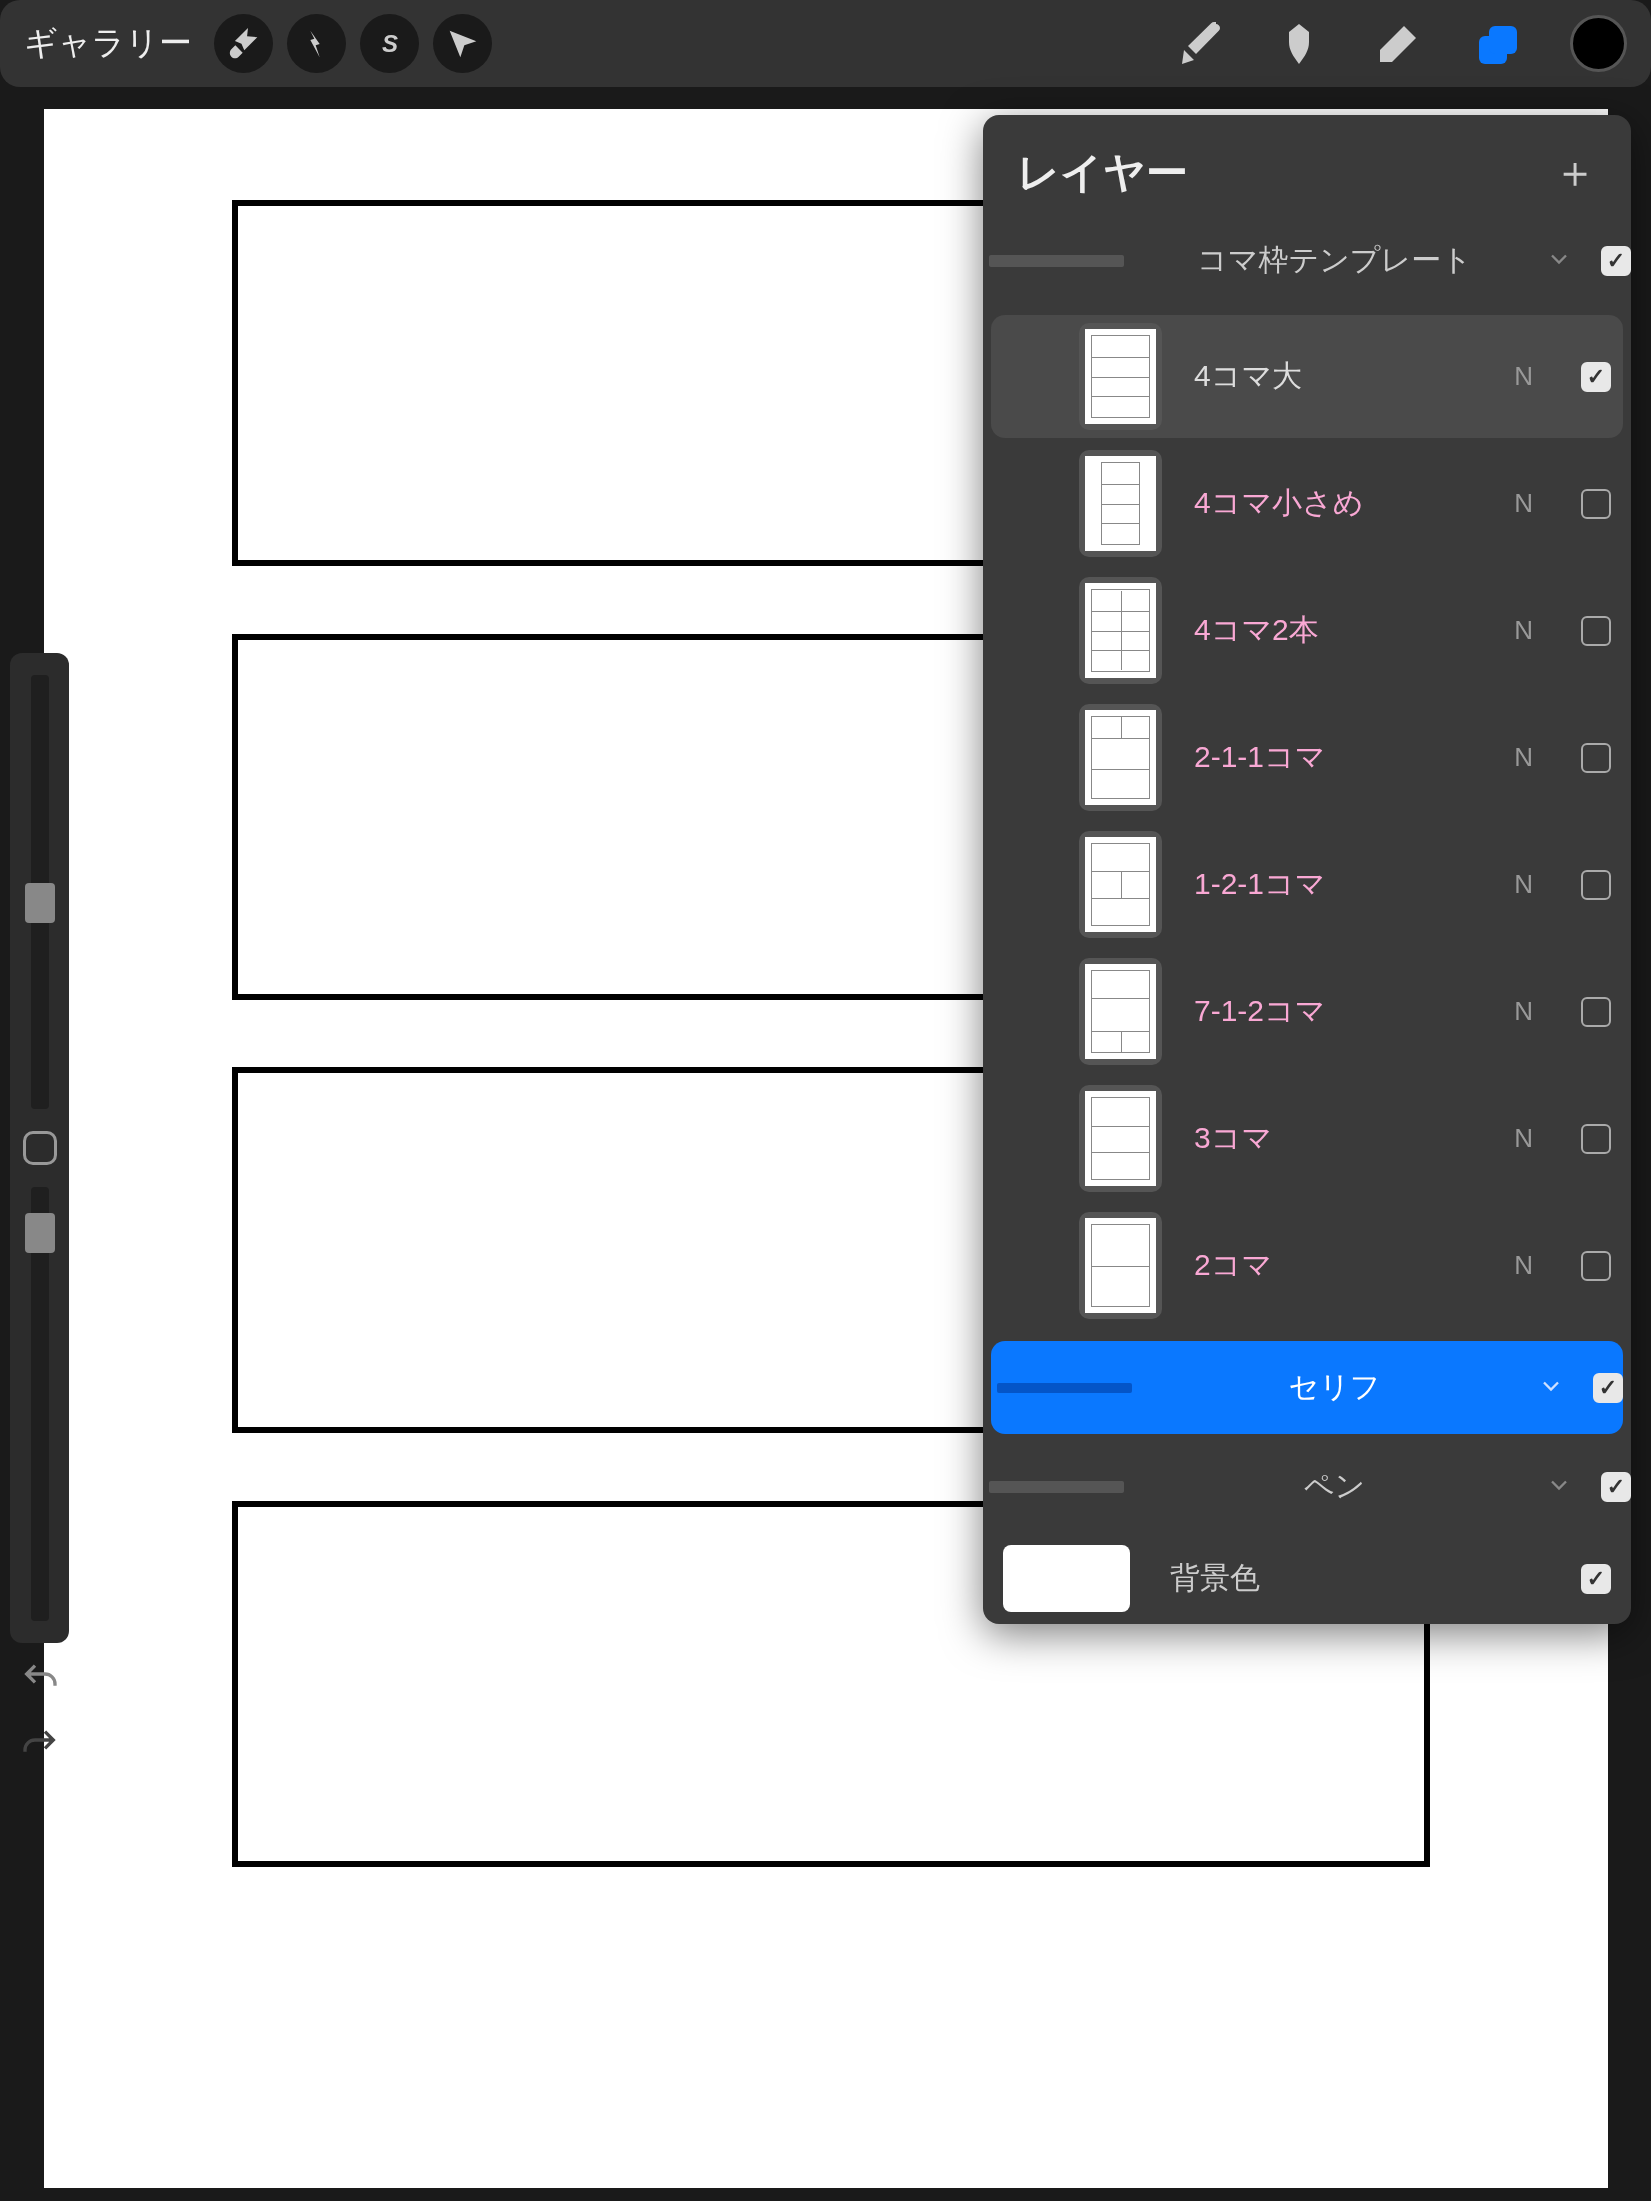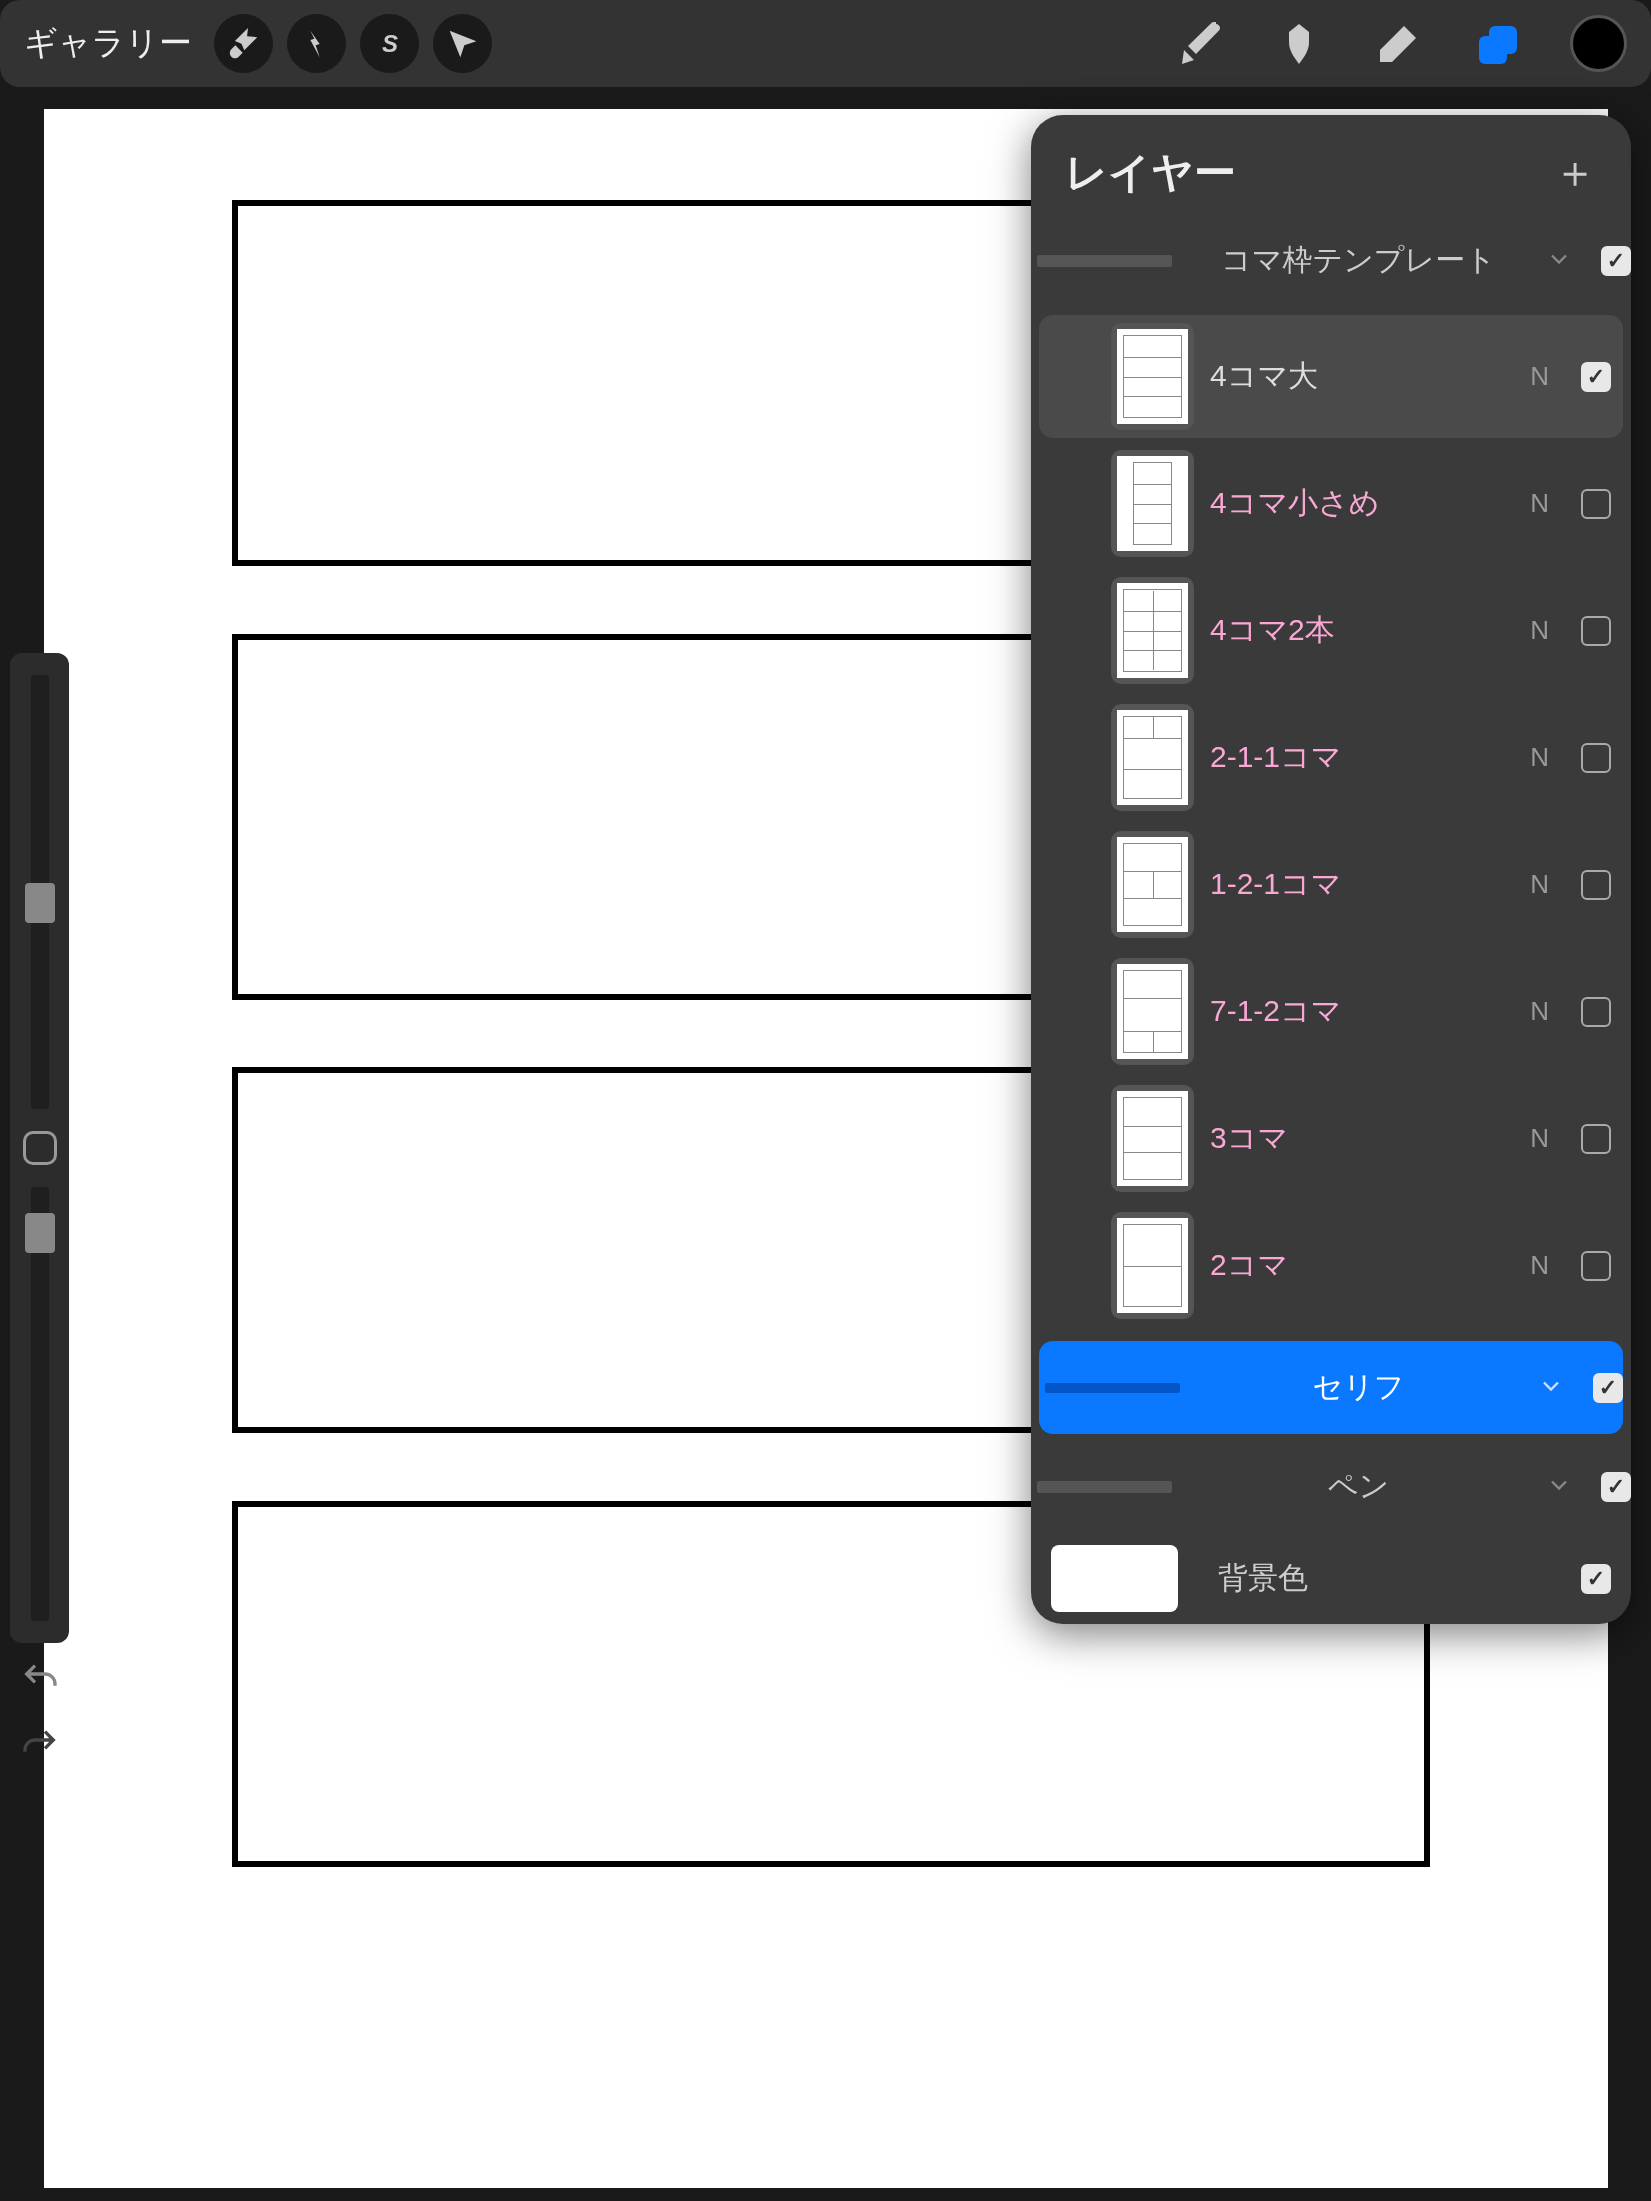--- a/index.html
+++ b/index.html
@@ -25,40 +25,40 @@
 
 .side-sliders{position:absolute;left:10px;top:653px;width:59px;height:990px;background:#2c2c2c;border-radius:12px;display:flex;flex-direction:column;align-items:center;padding:14px 0;}
 .slider-track{width:18px;flex:1;background:#1f1f1f;border-radius:4px;position:relative;margin:8px 0;}
 .slider-thumb{position:absolute;left:-6px;width:30px;height:40px;background:#888;border-radius:4px;}
 .sq-ind{width:34px;height:34px;border:3px solid #999;border-radius:10px;margin:14px 0;}
 .undo-redo{position:absolute;left:10px;top:1651px;width:59px;display:flex;flex-direction:column;align-items:center;gap:22px;padding-top:8px;}
 .ur{color:#888;}
 .ur.dim{color:#444;}
 
 
-.popover{position:absolute;top:115px;right:20px;width:600px;background:#3a3a3a;border-radius:32px;box-shadow:0 10px 40px rgba(0,0,0,.5);overflow:hidden;}
+.popover{position:absolute;top:115px;right:20px;width:648px;background:#3a3a3a;border-radius:16px;box-shadow:0 10px 40px rgba(0,0,0,.5);overflow:hidden;}
 .popover::before{content:"";position:absolute;top:-14px;right:95px;width:0;height:0;border-left:16px solid transparent;border-right:16px solid transparent;border-bottom:16px solid #3a3a3a;}
 .pop-head{display:flex;align-items:center;justify-content:space-between;padding:28px 34px 12px;}
 .pop-title{color:#eee;font-size:42px;font-weight:600;}
 .plus{color:#ccc;font-size:44px;font-weight:300;}
 
 .group-row{display:flex;align-items:center;height:93px;padding:0 0;gap:14px;}
 .group-row.sel{background:#0a78ff;border-radius:14px;margin:6px 8px;}
 .grp-thumb{width:135px;height:12px;background:#555;border-radius:2px;margin-left:6px;}
 .group-row.sel .grp-thumb{background:#0455c8;height:10px;}
 .grp-name{flex:1;color:#ccc;font-size:30px;text-align:center;}
 .group-row.sel .grp-name{color:#fff;}
 .chev{color:#888;margin-right:14px;}
 .group-row.sel .chev{color:#cfe0ff;}
 .chk{width:30px;height:30px;border:2.5px solid #aaa;border-radius:6px;display:flex;align-items:center;justify-content:center;}
 .chk.on{background:#e8e8e8;border-color:#e8e8e8;}
 .chk.on::after{content:"✓";color:#333;font-size:22px;font-weight:bold;}
 
 .layers-list{padding:4px 8px;}
-.layer-row{display:flex;align-items:center;height:123px;padding:0 12px;gap:16px;margin:4px 0;}
+.layer-row{display:flex;align-items:center;height:123px;padding:0 12px;gap:32px;margin:4px 0;}
 .layer-row.sel{background:#4a4a4a;border-radius:14px;}
 .l-indent{width:44px;}
 .l-thumb{width:83px;height:107px;background:#555;border-radius:10px;padding:6px;display:flex;}
 .l-thumb-inner{width:100%;height:100%;background:#fff;position:relative;}
 .l-name{flex:1;color:#f9a8d4;font-size:30px;}
 .layer-row.sel .l-name{color:#ddd;}
 .blend{color:#999;font-size:26px;margin-right:16px;}
 
 .bg-row{display:flex;align-items:center;height:91px;padding:0 20px;gap:40px;}
 .bg-thumb{width:127px;height:67px;background:#fff;border-radius:8px;}

